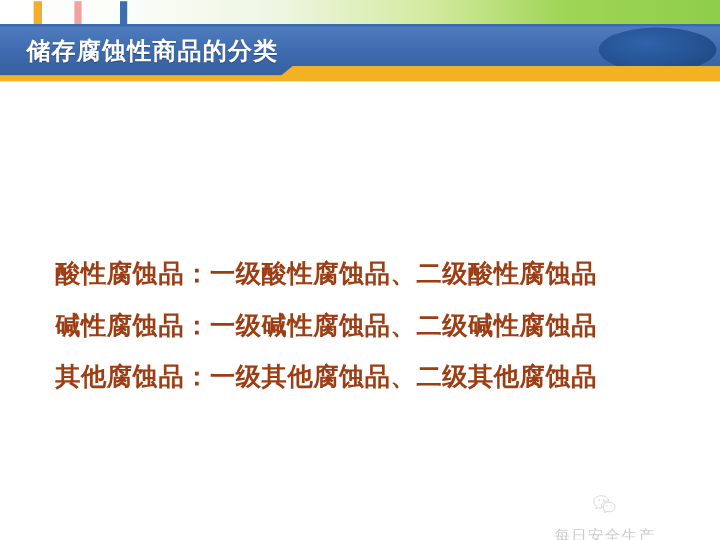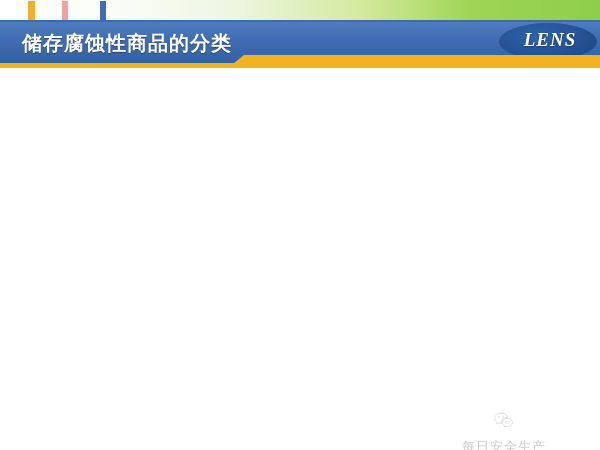--- a/index.html
+++ b/index.html
@@ -184,27 +184,31 @@
     <div class="strip-tick tick-orange"></div>
     <div class="strip-tick tick-pink"></div>
     <div class="strip-tick tick-blue"></div>
   </div>
   <div class="strip-underline"></div>
 
   <div class="title-bar"></div>
   <div class="title-text">储存腐蚀性商品的分类</div>
 
   <div class="lens-badge"></div>
-  <div class="lens-text">LENS</div>
 
   <div class="yellow-wedge"></div>
   <div class="yellow-line"></div>
   <div class="wedge-cap"></div>
 
 
+  <div class="body-list">
+    <div class="body-line">酸性腐蚀品：一级酸性腐蚀品、二级酸性腐蚀品</div>
+    <div class="body-line">碱性腐蚀品：一级碱性腐蚀品、二级碱性腐蚀品</div>
+    <div class="body-line">其他腐蚀品：一级其他腐蚀品、二级其他腐蚀品</div>
+  </div>
 
   <div class="watermark">
     <span class="wm-icon-wrap">
       <svg class="wm-icon" viewBox="0 0 24 19" xmlns="http://www.w3.org/2000/svg">
         <path d="M8.6 1.2C4.4 1.2 1 4 1 7.4c0 1.9 1.1 3.6 2.8 4.8l-.7 2.1 2.4-1.2c.9.3 1.9.4 2.9.4h.5c-.1-.4-.2-.9-.2-1.3 0-3.2 3.1-5.8 7-5.8h.5C15.6 3.5 12.5 1.2 8.6 1.2z" fill="none" stroke="#9a9a9a" stroke-width="0.9"></path>
         <circle cx="6.2" cy="5.6" r="0.85" fill="#9a9a9a"></circle>
         <circle cx="11.0" cy="5.6" r="0.85" fill="#9a9a9a"></circle>
         <path d="M16.2 7.6c-3.3 0-6 2.2-6 4.9 0 1.5.9 2.9 2.3 3.8l-.5 1.7 1.9-1c.7.2 1.5.3 2.3.3 3.3 0 6-2.2 6-4.8s-2.7-4.9-6-4.9z" fill="none" stroke="#9a9a9a" stroke-width="0.9"></path>
         <circle cx="14.4" cy="11.1" r="0.7" fill="#9a9a9a"></circle>
         <circle cx="18.2" cy="11.1" r="0.7" fill="#9a9a9a"></circle>

